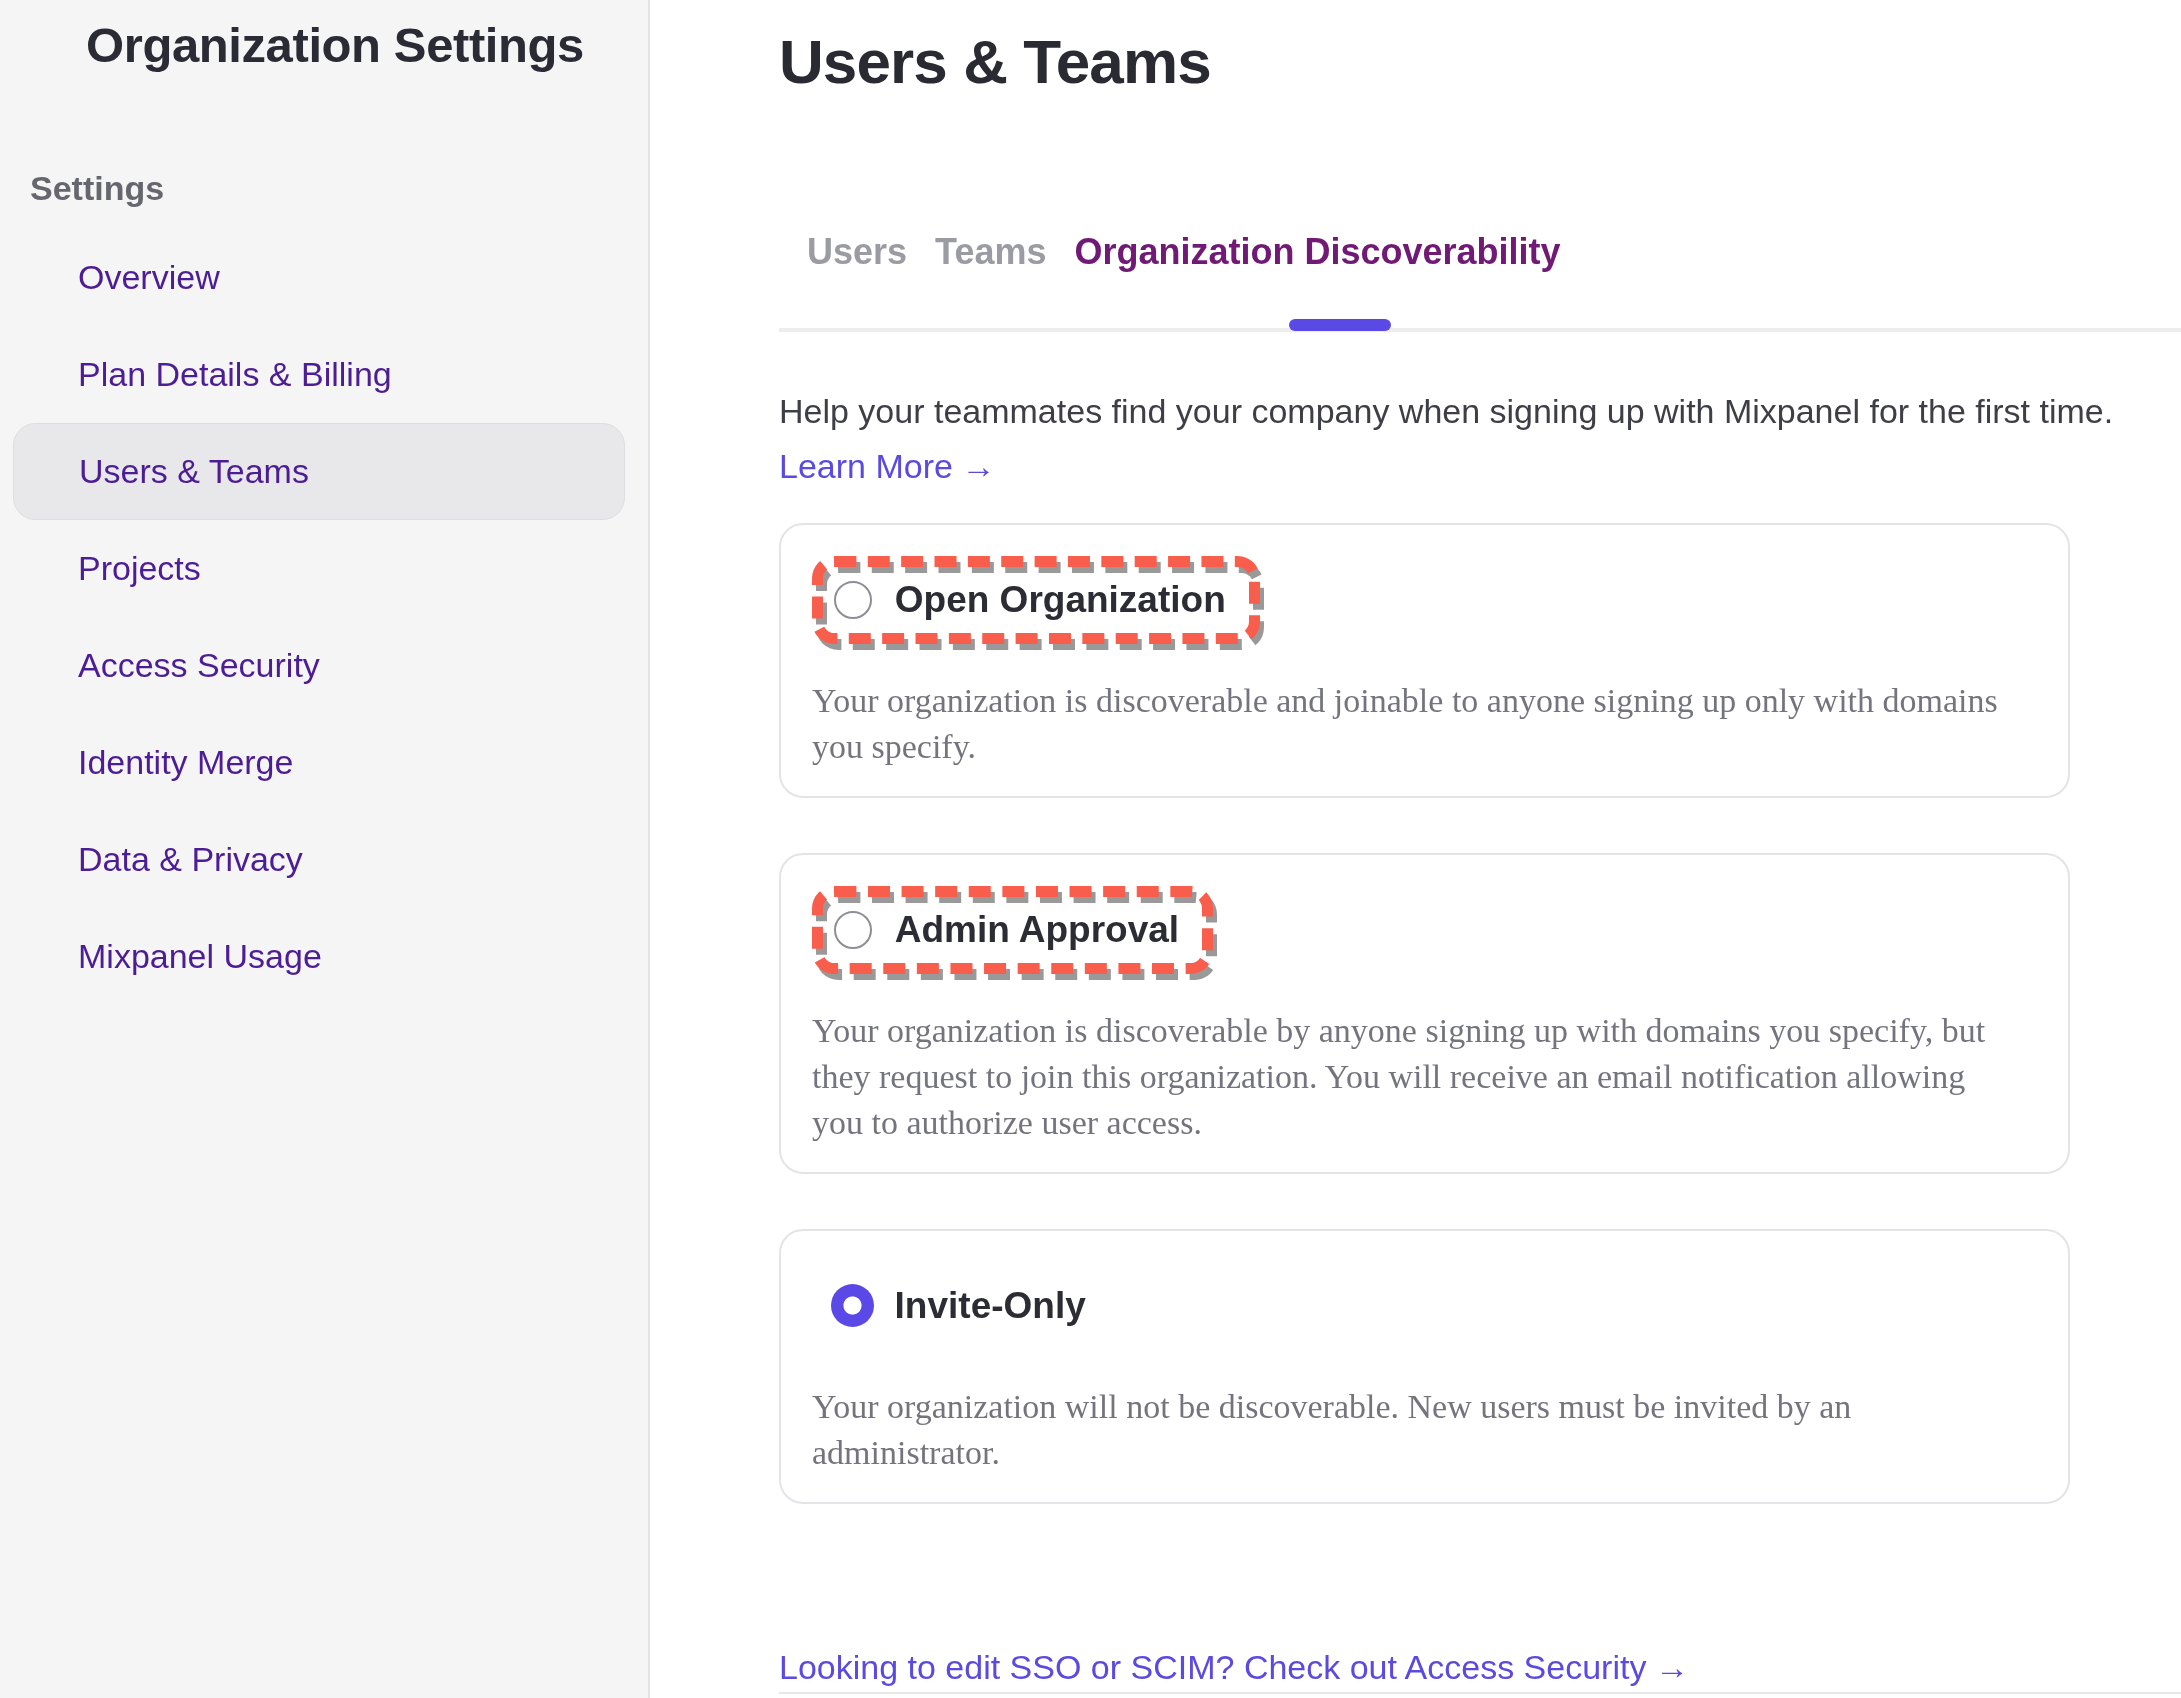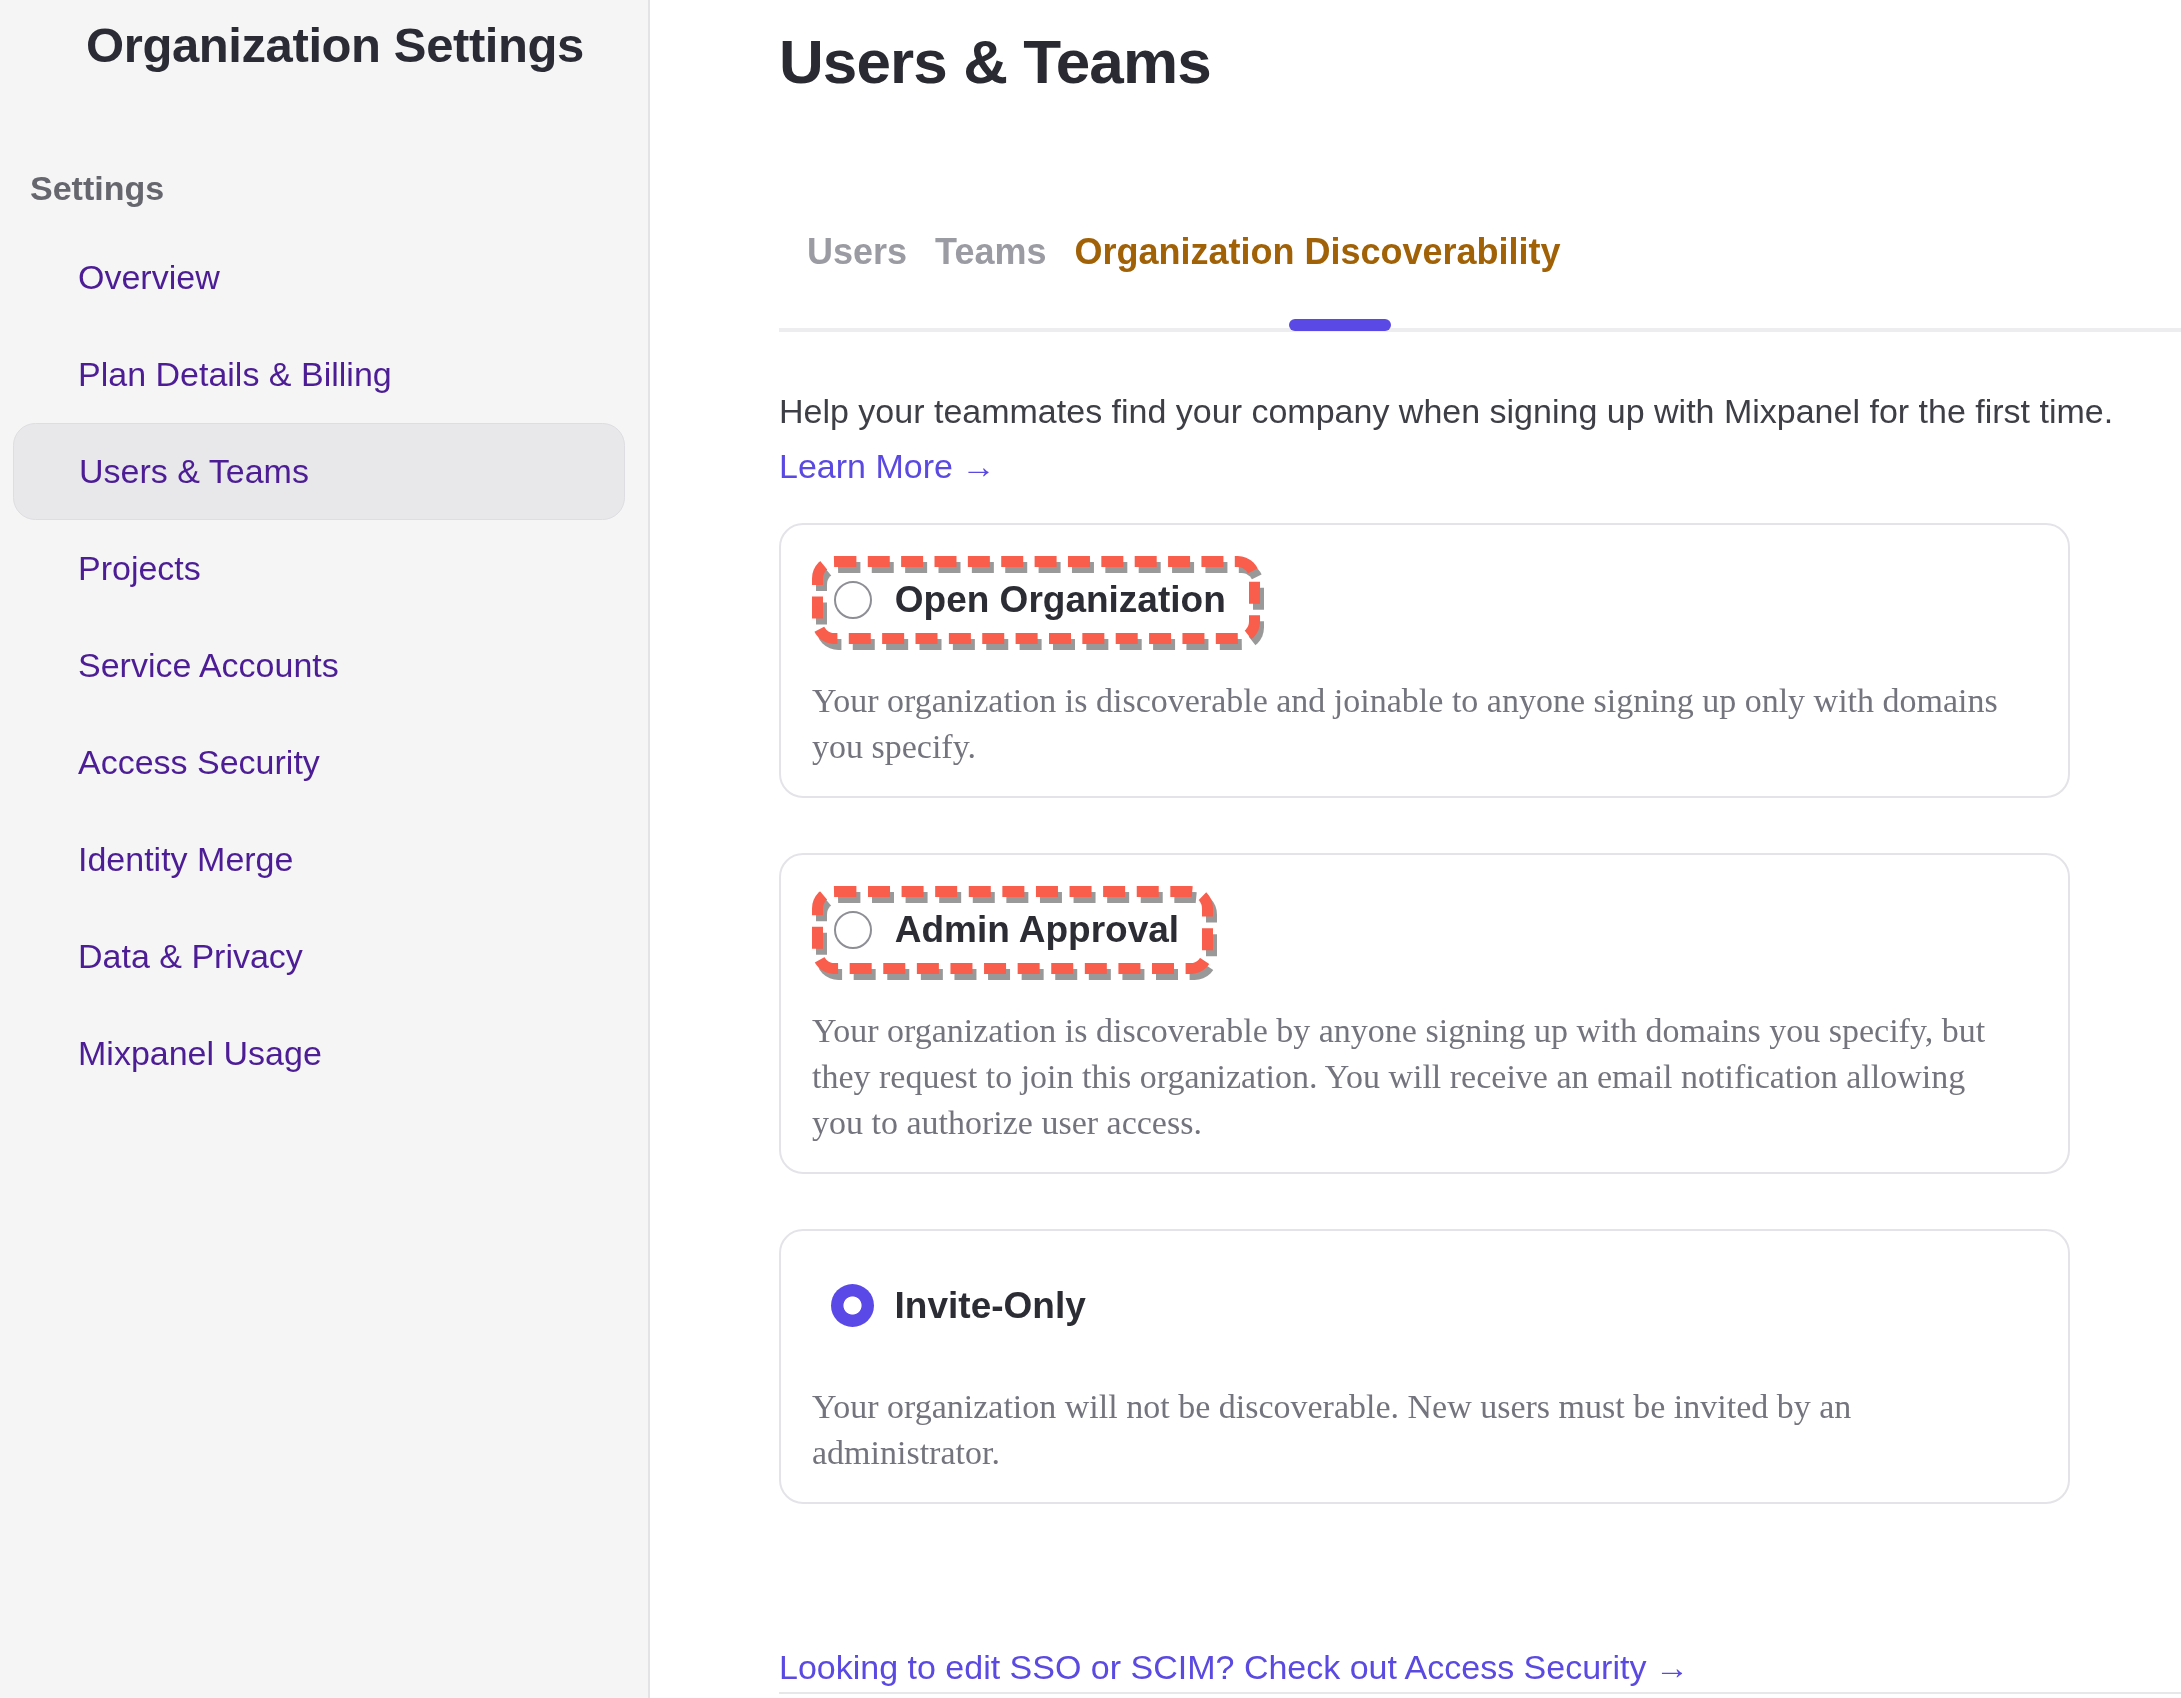--- a/index.html
+++ b/index.html
@@ -18,21 +18,21 @@
     font-size:34px; font-weight:500; color:#4c1d95; cursor:pointer; }
   .side-item.active { background:#e8e8ea; border:1.7px solid #dedee2; }
 
   
   .main { position:absolute; left:652px; top:0; right:0; height:1698px; background:#fff; }
   .page-title { position:absolute; left:127px; top:26px; font-size:62px;
     font-weight:700; color:#2a2a33; letter-spacing:-0.9px; line-height:1.15; }
 
   .tabbar { position:absolute; left:155px; top:234px; display:flex; gap:28px; }
   .tab { font-size:36px; font-weight:700; color:#9b9ba3; cursor:pointer; line-height:1; }
-  .tab.active { color:#a16207; }
+  .tab.active { color:#701a75; }
   .tab-divider { position:absolute; left:127px; right:0; top:328px; height:4.3px; background:#ededef; }
   .tab-indicator { position:absolute; left:637px; top:319px; width:102px; height:12px;
     border-radius:6px; background:#5a49e4; }
 
   .intro-block { position:absolute; left:127px; top:389px; }
   .intro-text { font-size:34px; color:#3e3e47; line-height:1.3; }
   .text-link { display:inline-flex; align-items:center; gap:8.6px; margin-top:13.8px;
     font-size:34px; color:#5b4ae1; cursor:pointer; }
   .arrow { font-size:34px; color:#5b4ae1; }
 
@@ -59,21 +59,20 @@
 <body>
 
 <div class="sidebar">
   <div class="sidebar-title">Organization Settings</div>
   <div class="section-label">Settings</div>
   <div class="side-list">
     <div class="side-item">Overview</div>
     <div class="side-item">Plan Details &amp; Billing</div>
     <div class="side-item active">Users &amp; Teams</div>
     <div class="side-item">Projects</div>
-    <div class="side-item">Service Accounts</div>
     <div class="side-item">Access Security</div>
     <div class="side-item">Identity Merge</div>
     <div class="side-item">Data &amp; Privacy</div>
     <div class="side-item">Mixpanel Usage</div>
   </div>
 </div>
 
 <div class="main">
   <h1 class="page-title">Users &amp; Teams</h1>
 

